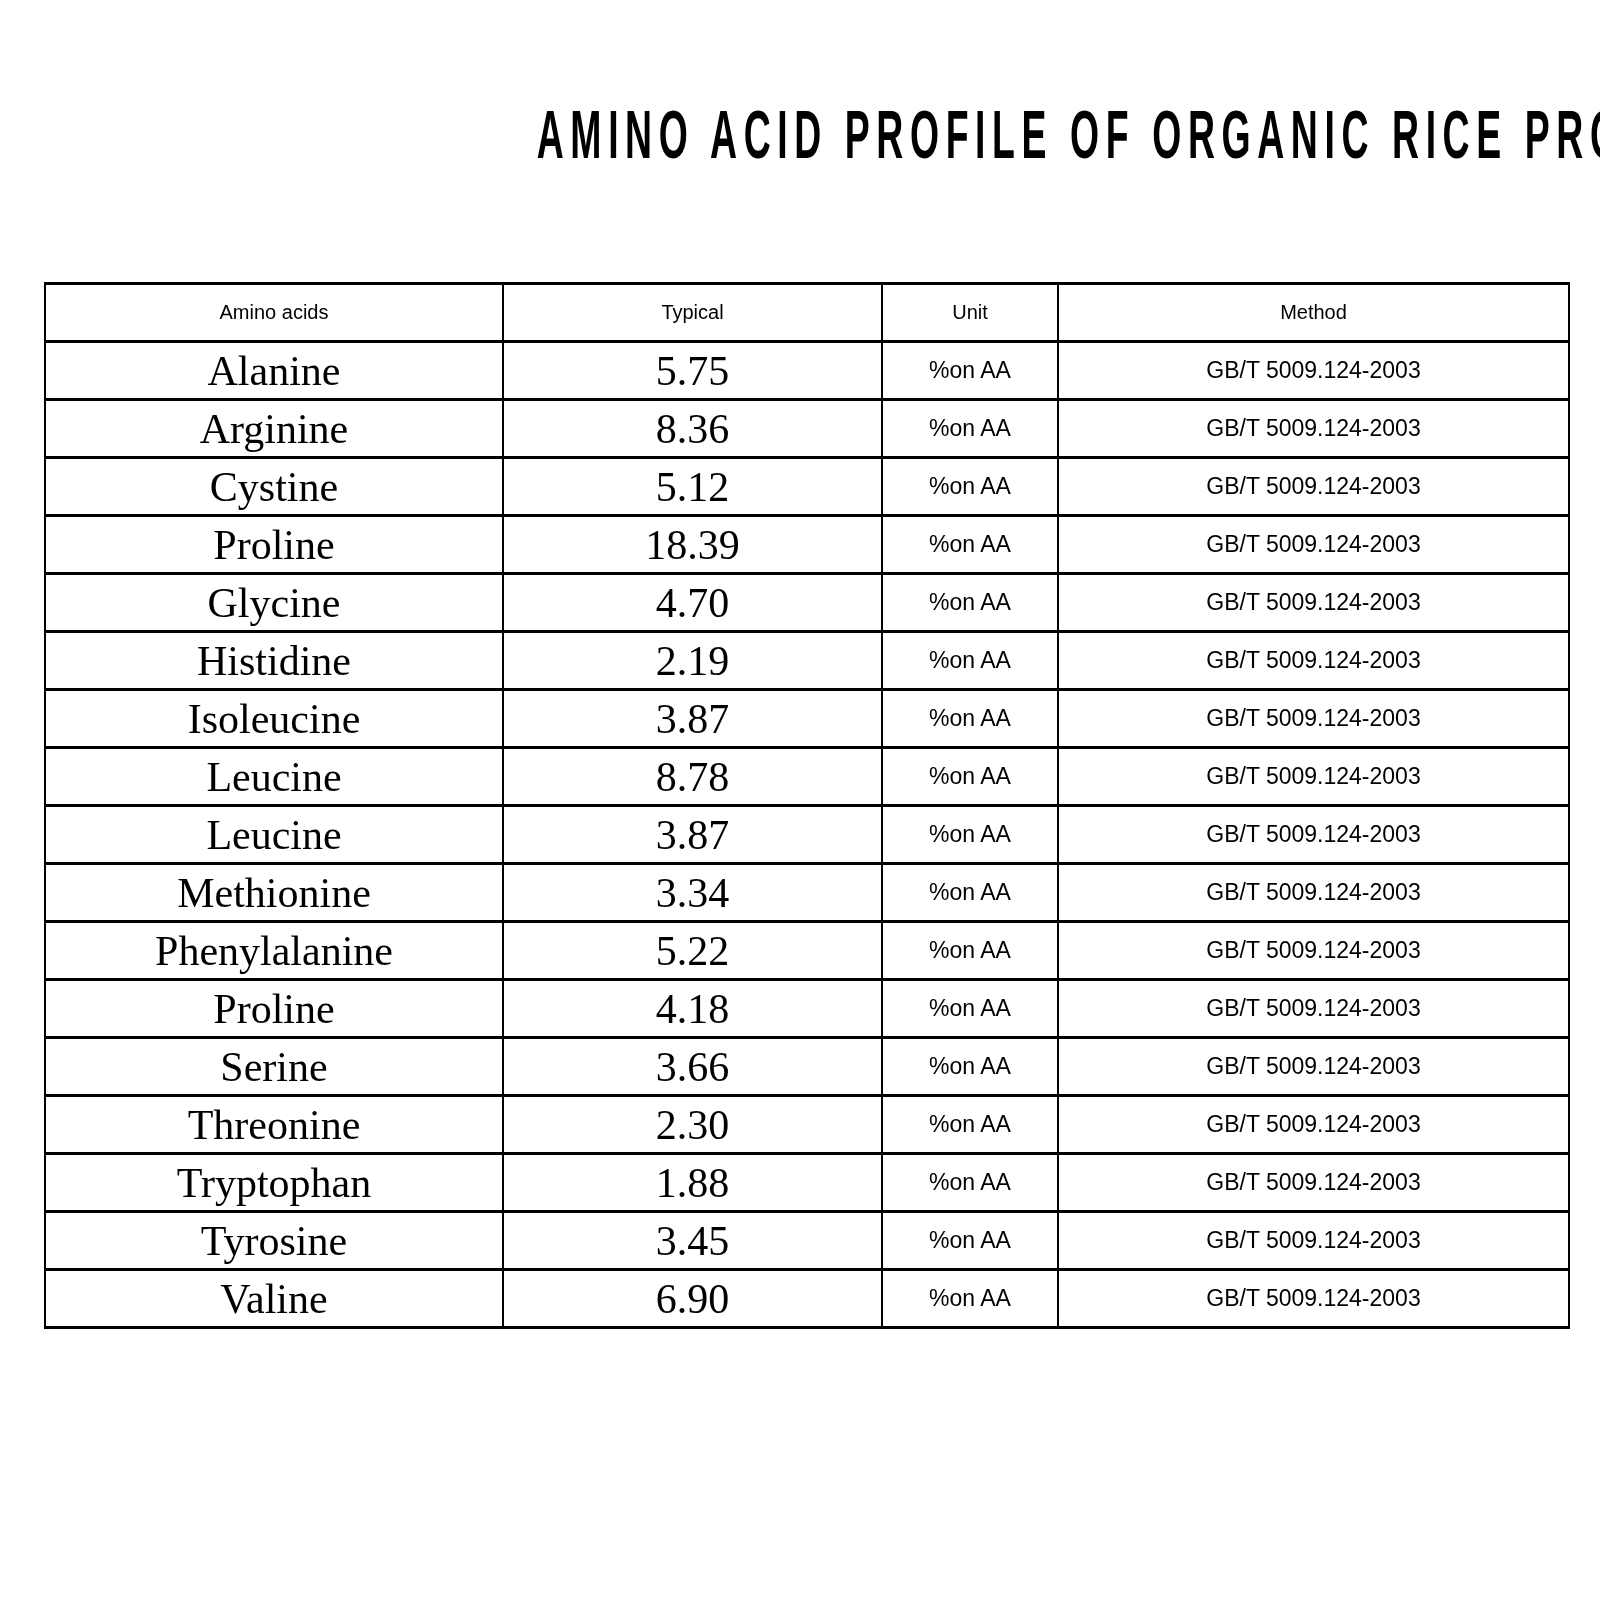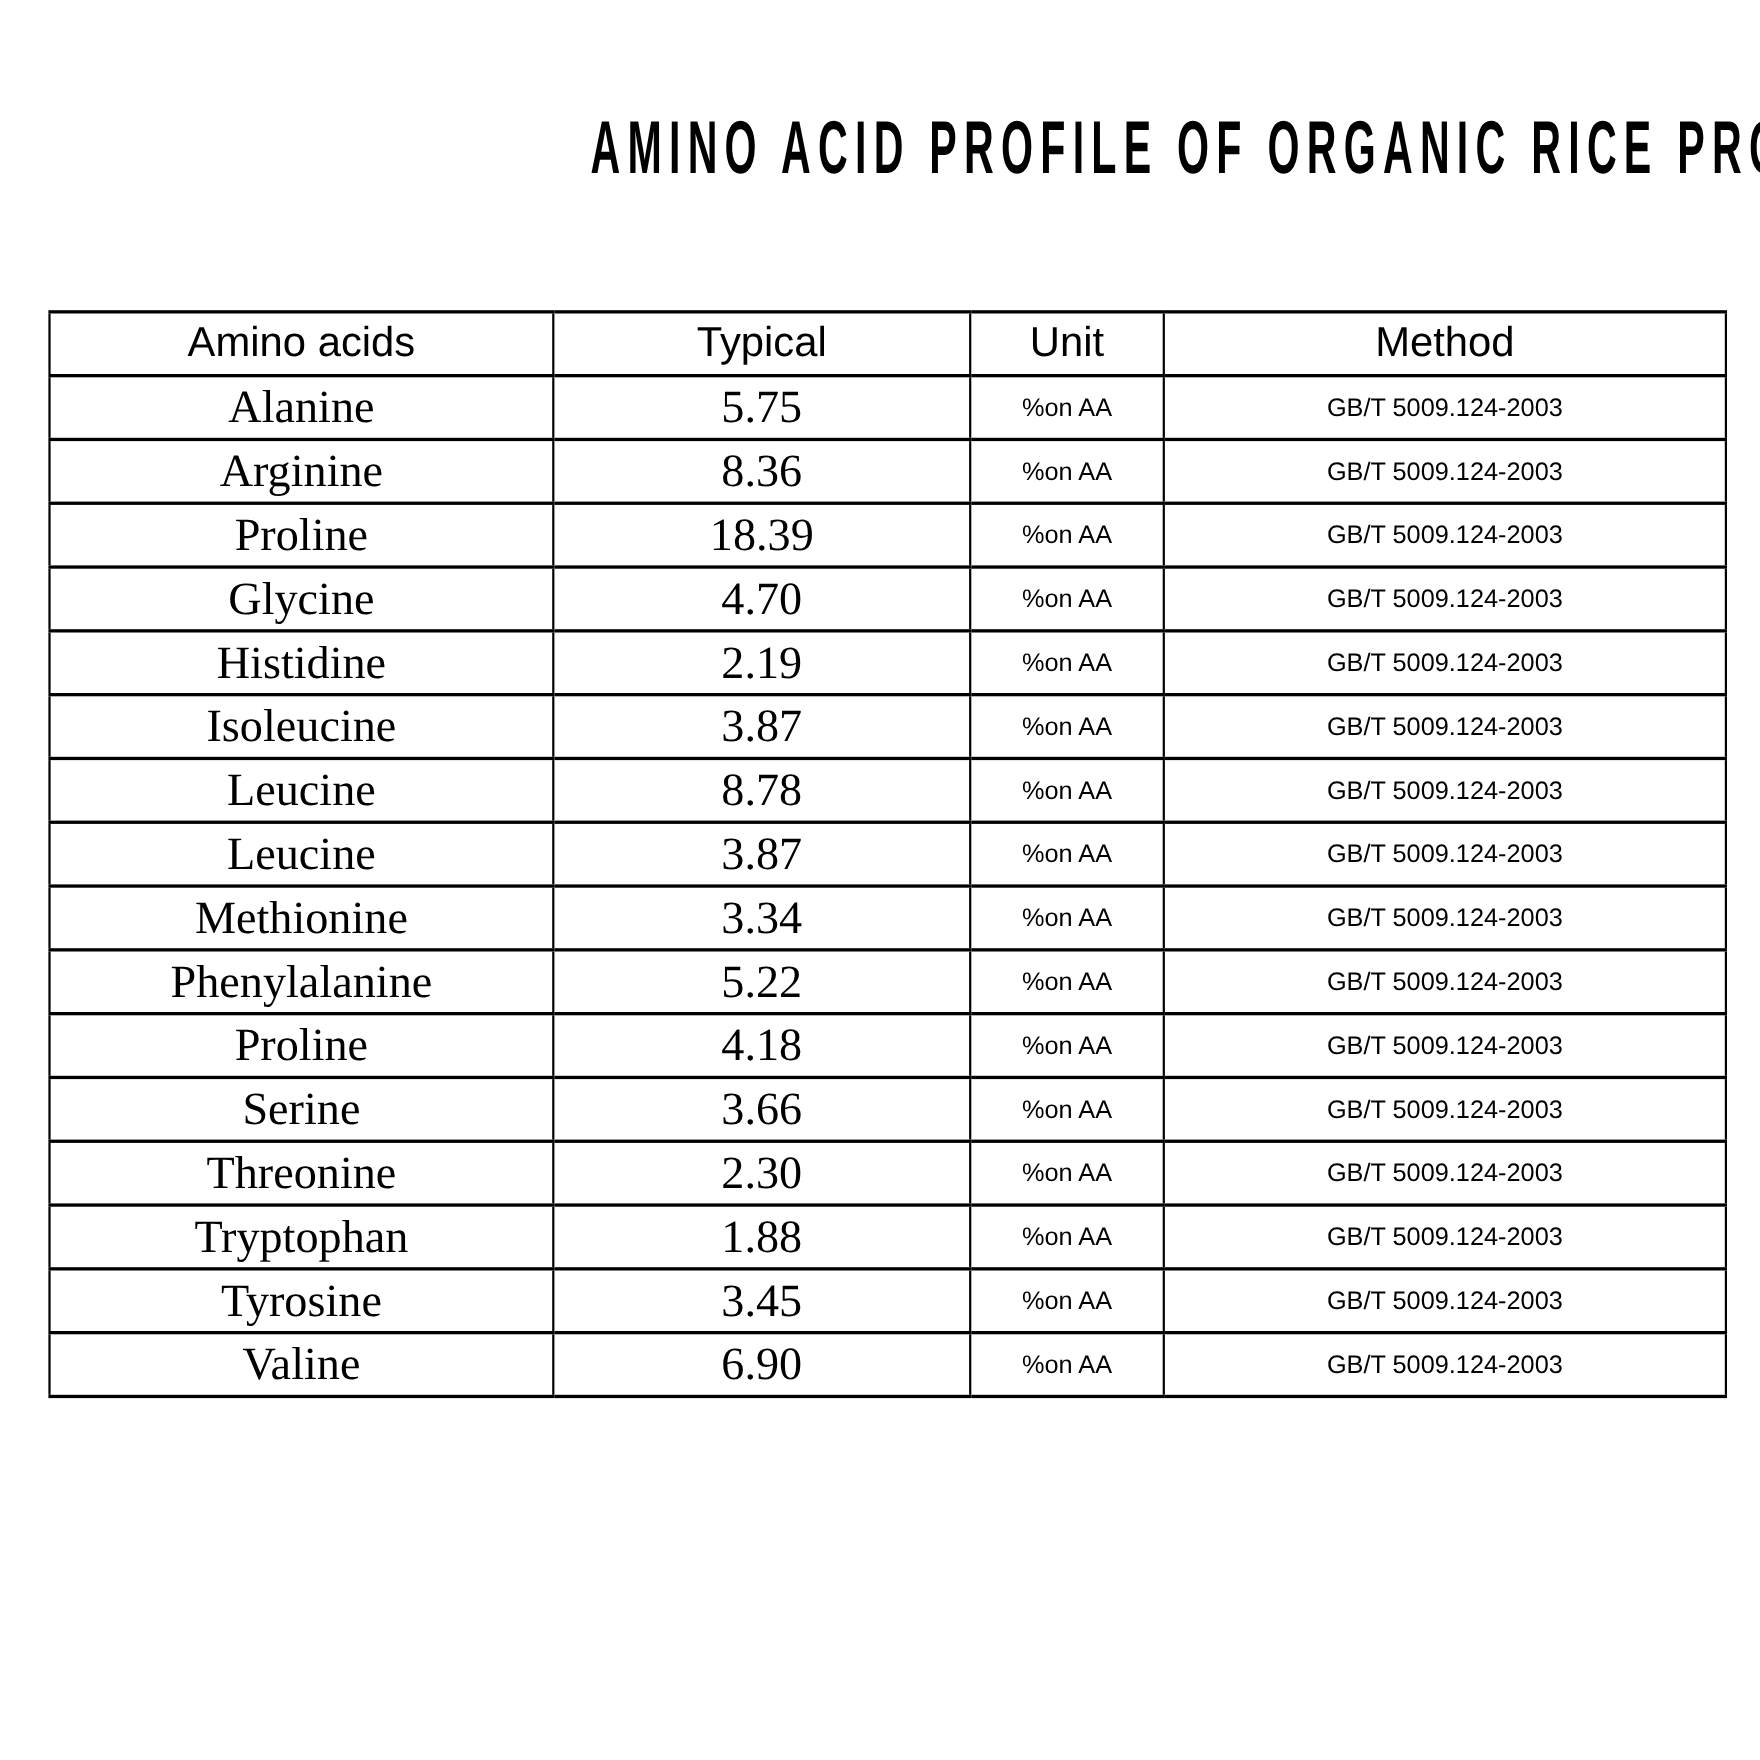--- a/index.html
+++ b/index.html
@@ -52,21 +52,21 @@
     height: 55px;
     text-align: center;
     vertical-align: middle;
     padding: 0;
     overflow: hidden;
     white-space: nowrap;
   }
   .amino-table th {
     font-family: "Liberation Sans", sans-serif;
     font-weight: normal;
-    font-size: 38px;
+    font-size: 20px;
     color: #000000;
   }
   .amino-table td.c-name,
   .amino-table td.c-value {
     font-family: "Liberation Serif", serif;
     font-size: 42px;
     color: #000000;
   }
   .amino-table td.c-unit,
   .amino-table td.c-method {
@@ -108,20 +108,26 @@
     </tr>
 
     <tr>
       <td class="c-name">Arginine</td>
       <td class="c-value">8.36</td>
       <td class="c-unit">%on AA</td>
       <td class="c-method">GB/T 5009.124-2003</td>
     </tr>
 
 
+    <tr>
+      <td class="c-name">Cystine</td>
+      <td class="c-value">5.12</td>
+      <td class="c-unit">%on AA</td>
+      <td class="c-method">GB/T 5009.124-2003</td>
+    </tr>
 
     <tr>
       <td class="c-name">Proline</td>
       <td class="c-value">18.39</td>
       <td class="c-unit">%on AA</td>
       <td class="c-method">GB/T 5009.124-2003</td>
     </tr>
 
     <tr>
       <td class="c-name">Glycine</td>

